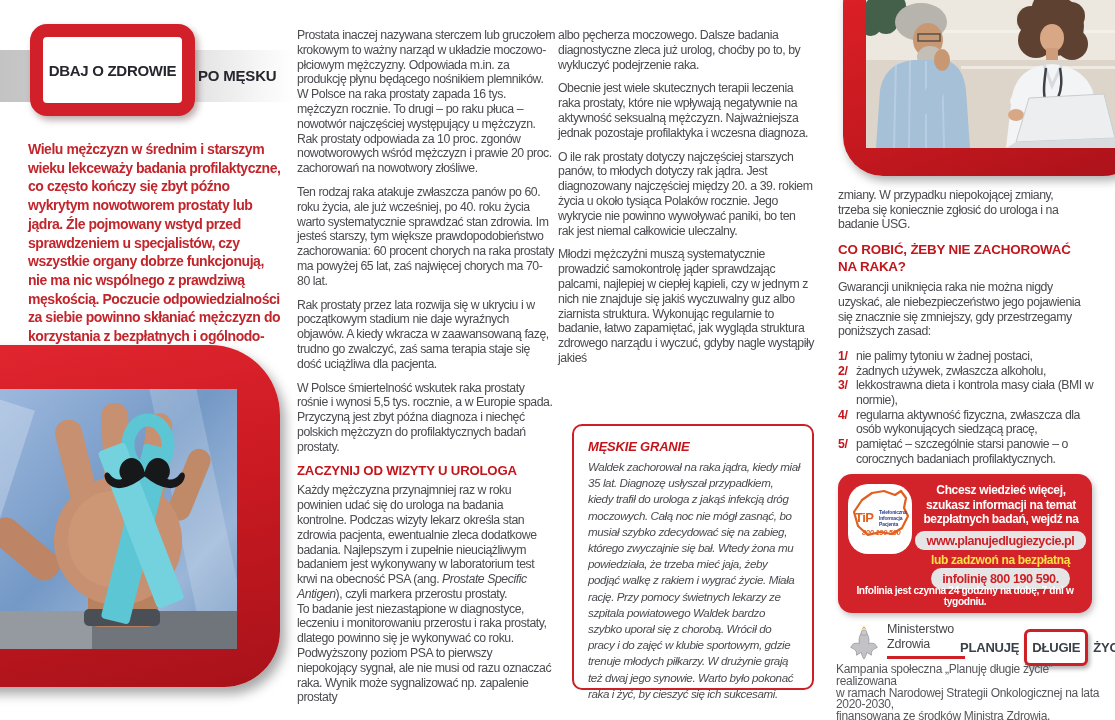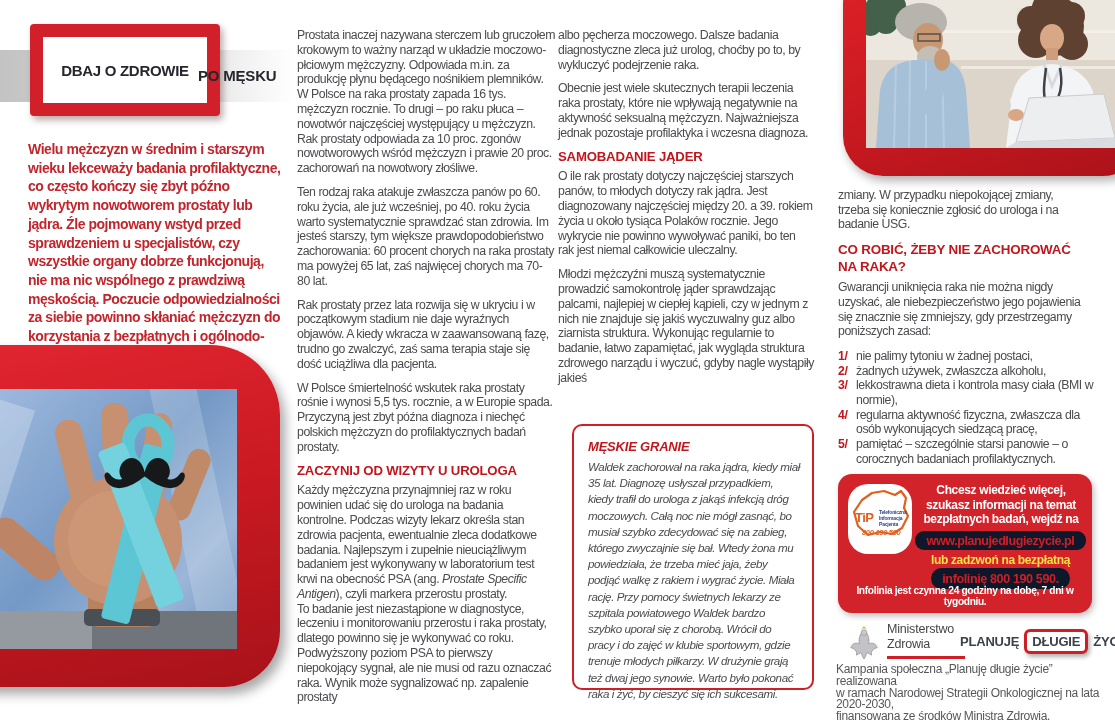--- a/index.html
+++ b/index.html
@@ -4,22 +4,22 @@
 <style>
   html,body{margin:0;padding:0;background:#ffffff;}
   *{box-sizing:border-box;}
   .page{
     position:relative;width:1115px;height:720px;background:#ffffff;overflow:hidden;
     font-family:"Liberation Sans",sans-serif;color:#4b4b50;
   }
   
   .grey-band{position:absolute;left:0;top:50px;width:295px;height:52px;
     background:linear-gradient(to right,#c3c3c3 0%,#d9d9d9 55%,#f6f6f6 88%,#ffffff 100%);}
-  .title-frame{position:absolute;left:30px;top:24px;width:190px;height:92px;
-    background:#ffffff;border:13px solid #d1202a;border-radius:4px;
+  .title-frame{position:absolute;left:30px;top:24px;width:165px;height:92px;
+    background:#ffffff;border:13px solid #d1202a;border-radius:17px;
     box-shadow:3px 4px 7px rgba(60,10,10,.35);display:flex;align-items:center;justify-content:center;z-index:2;}
   .title-frame span{font-weight:bold;font-size:15px;letter-spacing:-.3px;color:#26262e;white-space:nowrap;}
   .title-right{position:absolute;left:198px;top:67px;font-weight:bold;font-size:15px;letter-spacing:-.2px;color:#26262e;z-index:2;}
   
   .intro{position:absolute;left:28px;top:140px;width:258px;z-index:3;
     color:#c2252b;font-weight:bold;font-size:14px;line-height:18.7px;letter-spacing:-.45px;}
   .intro .last-line{display:block;color:#8e1518;}
   
   .red-blob{position:absolute;left:-60px;top:345px;width:340px;height:342px;z-index:1;
     background:linear-gradient(168deg,#e22630 0%,#cb1a22 45%,#a8121a 100%);
@@ -54,35 +54,35 @@
   .rule-text{flex:1;}
   
   .info-box{position:absolute;left:838px;top:474px;width:254px;height:139px;background:#d2232a;
     border-radius:14px;z-index:2;box-shadow:2px 3px 6px rgba(0,0,0,.25);}
   .tip-box{position:absolute;left:10px;top:10px;width:64px;height:70px;background:#ffffff;border-radius:20px;overflow:hidden;}
   .tip-abbr{position:absolute;left:7px;top:26px;font-weight:bold;font-size:13px;color:#e2601f;letter-spacing:-.5px;}
   .tip-name{position:absolute;left:31px;top:25px;width:30px;font-size:5px;line-height:6px;font-weight:bold;color:#2b3f8c;letter-spacing:-.2px;}
   .tip-phone{position:absolute;left:14px;top:44px;font-size:7.5px;font-weight:bold;font-style:italic;color:#e2601f;letter-spacing:-.3px;}
   .info-lead{position:absolute;left:80px;top:9px;width:166px;text-align:center;color:#ffffff;
     font-weight:bold;font-size:12px;line-height:14.6px;letter-spacing:-.35px;}
-  .pill{position:absolute;background:#0f172a;border-radius:9px;display:flex;align-items:center;justify-content:center;
+  .pill{position:absolute;background:#e5e5e5;border-radius:9px;display:flex;align-items:center;justify-content:center;
     color:#cf1f26;font-weight:bold;}
   .pill-www{left:77px;top:57px;width:171px;height:19px;font-size:12.6px;letter-spacing:-.45px;}
   .or-call{position:absolute;left:77px;top:79px;width:171px;text-align:center;color:#fde047;font-weight:bold;
     font-size:12px;letter-spacing:-.35px;}
   .pill-tel{left:93px;top:94px;width:139px;height:21px;border-radius:11px;font-size:12.6px;letter-spacing:-.4px;}
   .info-hours{position:absolute;left:0;bottom:6px;width:100%;text-align:center;color:#ffffff;font-weight:bold;
     font-size:10.2px;letter-spacing:-.35px;}
   
   .ministry{position:absolute;left:848px;top:622px;display:flex;align-items:flex-start;z-index:2;}
   .ministry-text{margin-left:7px;font-size:12.5px;line-height:15px;color:#46464a;letter-spacing:-.2px;}
   .ministry-line{height:3px;width:78px;background:#cf1f26;margin-top:4px;}
   .pdz-logo{position:absolute;left:960px;top:629px;display:flex;align-items:center;gap:5px;z-index:2;
     font-weight:bold;font-size:13px;letter-spacing:-.2px;color:#3b4049;white-space:nowrap;}
-  .pdz-box{border:3px solid #cf1f26;border-radius:6px;background:#ffffff;padding:2px 5px;
+  .pdz-box{border:3px solid #cf1f26;border-radius:6px;background:#ffffff;padding:8px 5px;
     box-shadow:2px 3px 4px rgba(0,0,0,.3);}
   .campaign{position:absolute;left:836px;top:664px;width:266px;text-align:left;
     font-size:12px;line-height:11.8px;color:#57575b;letter-spacing:-.3px;z-index:2;}
 </style>
 </head>
 <body>
 
 <div class="page">
 
   <div class="grey-band"></div>
@@ -133,21 +133,20 @@
     <p class="body-p">Rak prostaty przez lata rozwija się w ukryciu i w początkowym stadium nie daje wyraźnych objawów. A kiedy wkracza w zaawansowaną fazę, trudno go zwalczyć, zaś sama terapia staje się dość uciążliwa dla pacjenta.</p>
     <p class="body-p">W Polsce śmiertelność wskutek raka prostaty rośnie i wynosi 5,5 tys. rocznie, a w Europie spada. Przyczyną jest zbyt późna diagnoza i niechęć polskich mężczyzn do profilaktycznych badań prostaty.</p>
     <div class="col-h">ZACZYNIJ OD WIZYTY U UROLOGA</div>
     <p class="body-p tight"><span>Każdy mężczyzna przynajmniej raz w roku powinien udać się do urologa na badania kontrolne. Podczas wizyty lekarz określa stan zdrowia pacjenta, ewentualnie zleca dodatkowe badania. Najlepszym i zupełnie nieuciążliwym badaniem jest wykonywany w laboratorium test krwi na obecność PSA (ang. </span><span class="it">Prostate Specific Antigen</span><span>), czyli markera przerostu prostaty.</span></p>
     <p class="body-p tight">To badanie jest niezastąpione w diagnostyce, leczeniu i monitorowaniu przerostu i raka prostaty, dlatego powinno się je wykonywać co roku. Podwyższony poziom PSA to pierwszy niepokojący sygnał, ale nie musi od razu oznaczać raka. Wynik może sygnalizować np. zapalenie prostaty</p>
   </div>
 
   <div class="col col2">
     <p class="body-p">albo pęcherza moczowego. Dalsze badania diagnostyczne zleca już urolog, choćby po to, by wykluczyć podejrzenie raka.</p>
     <p class="body-p">Obecnie jest wiele skutecznych terapii leczenia raka prostaty, które nie wpływają negatywnie na aktywność seksualną mężczyzn. Najważniejsza jednak pozostaje profilaktyka i wczesna diagnoza.</p>
-    <div class="col-h">SAMOBADANIE JĄDER</div>
     <p class="body-p">O ile rak prostaty dotyczy najczęściej starszych panów, to młodych dotyczy rak jądra. Jest diagnozowany najczęściej między 20. a 39. rokiem życia u około tysiąca Polaków rocznie. Jego wykrycie nie powinno wywoływać paniki, bo ten rak jest niemal całkowicie uleczalny.</p>
     <p class="body-p">Młodzi mężczyźni muszą systematycznie prowadzić samokontrolę jąder sprawdzając palcami, najlepiej w ciepłej kąpieli, czy w jednym z nich nie znajduje się jakiś wyczuwalny guz albo ziarnista struktura. Wykonując regularnie to badanie, łatwo zapamiętać, jak wygląda struktura zdrowego narządu i wyczuć, gdyby nagle wystąpiły jakieś</p>
   </div>
 
   <div class="story-box">
     <div class="story-h">MĘSKIE GRANIE</div>
     <div class="story-t">Waldek zachorował na raka jądra, kiedy miał 35 lat. Diagnozę usłyszał przypadkiem, kiedy trafił do urologa z jakąś infekcją dróg moczowych. Całą noc nie mógł zasnąć, bo musiał szybko zdecydować się na zabieg, którego zwyczajnie się bał. Wtedy żona mu powiedziała, że trzeba mieć jaja, żeby podjąć walkę z rakiem i wygrać życie. Miała rację. Przy pomocy świetnych lekarzy ze szpitala powiatowego Waldek bardzo szybko uporał się z chorobą. Wrócił do pracy i do zajęć w klubie sportowym, gdzie trenuje młodych piłkarzy. W drużynie grają też dwaj jego synowie. Warto było pokonać raka i żyć, by cieszyć się ich sukcesami.</div>
   </div>
 
   <div class="tr-frame"></div>

